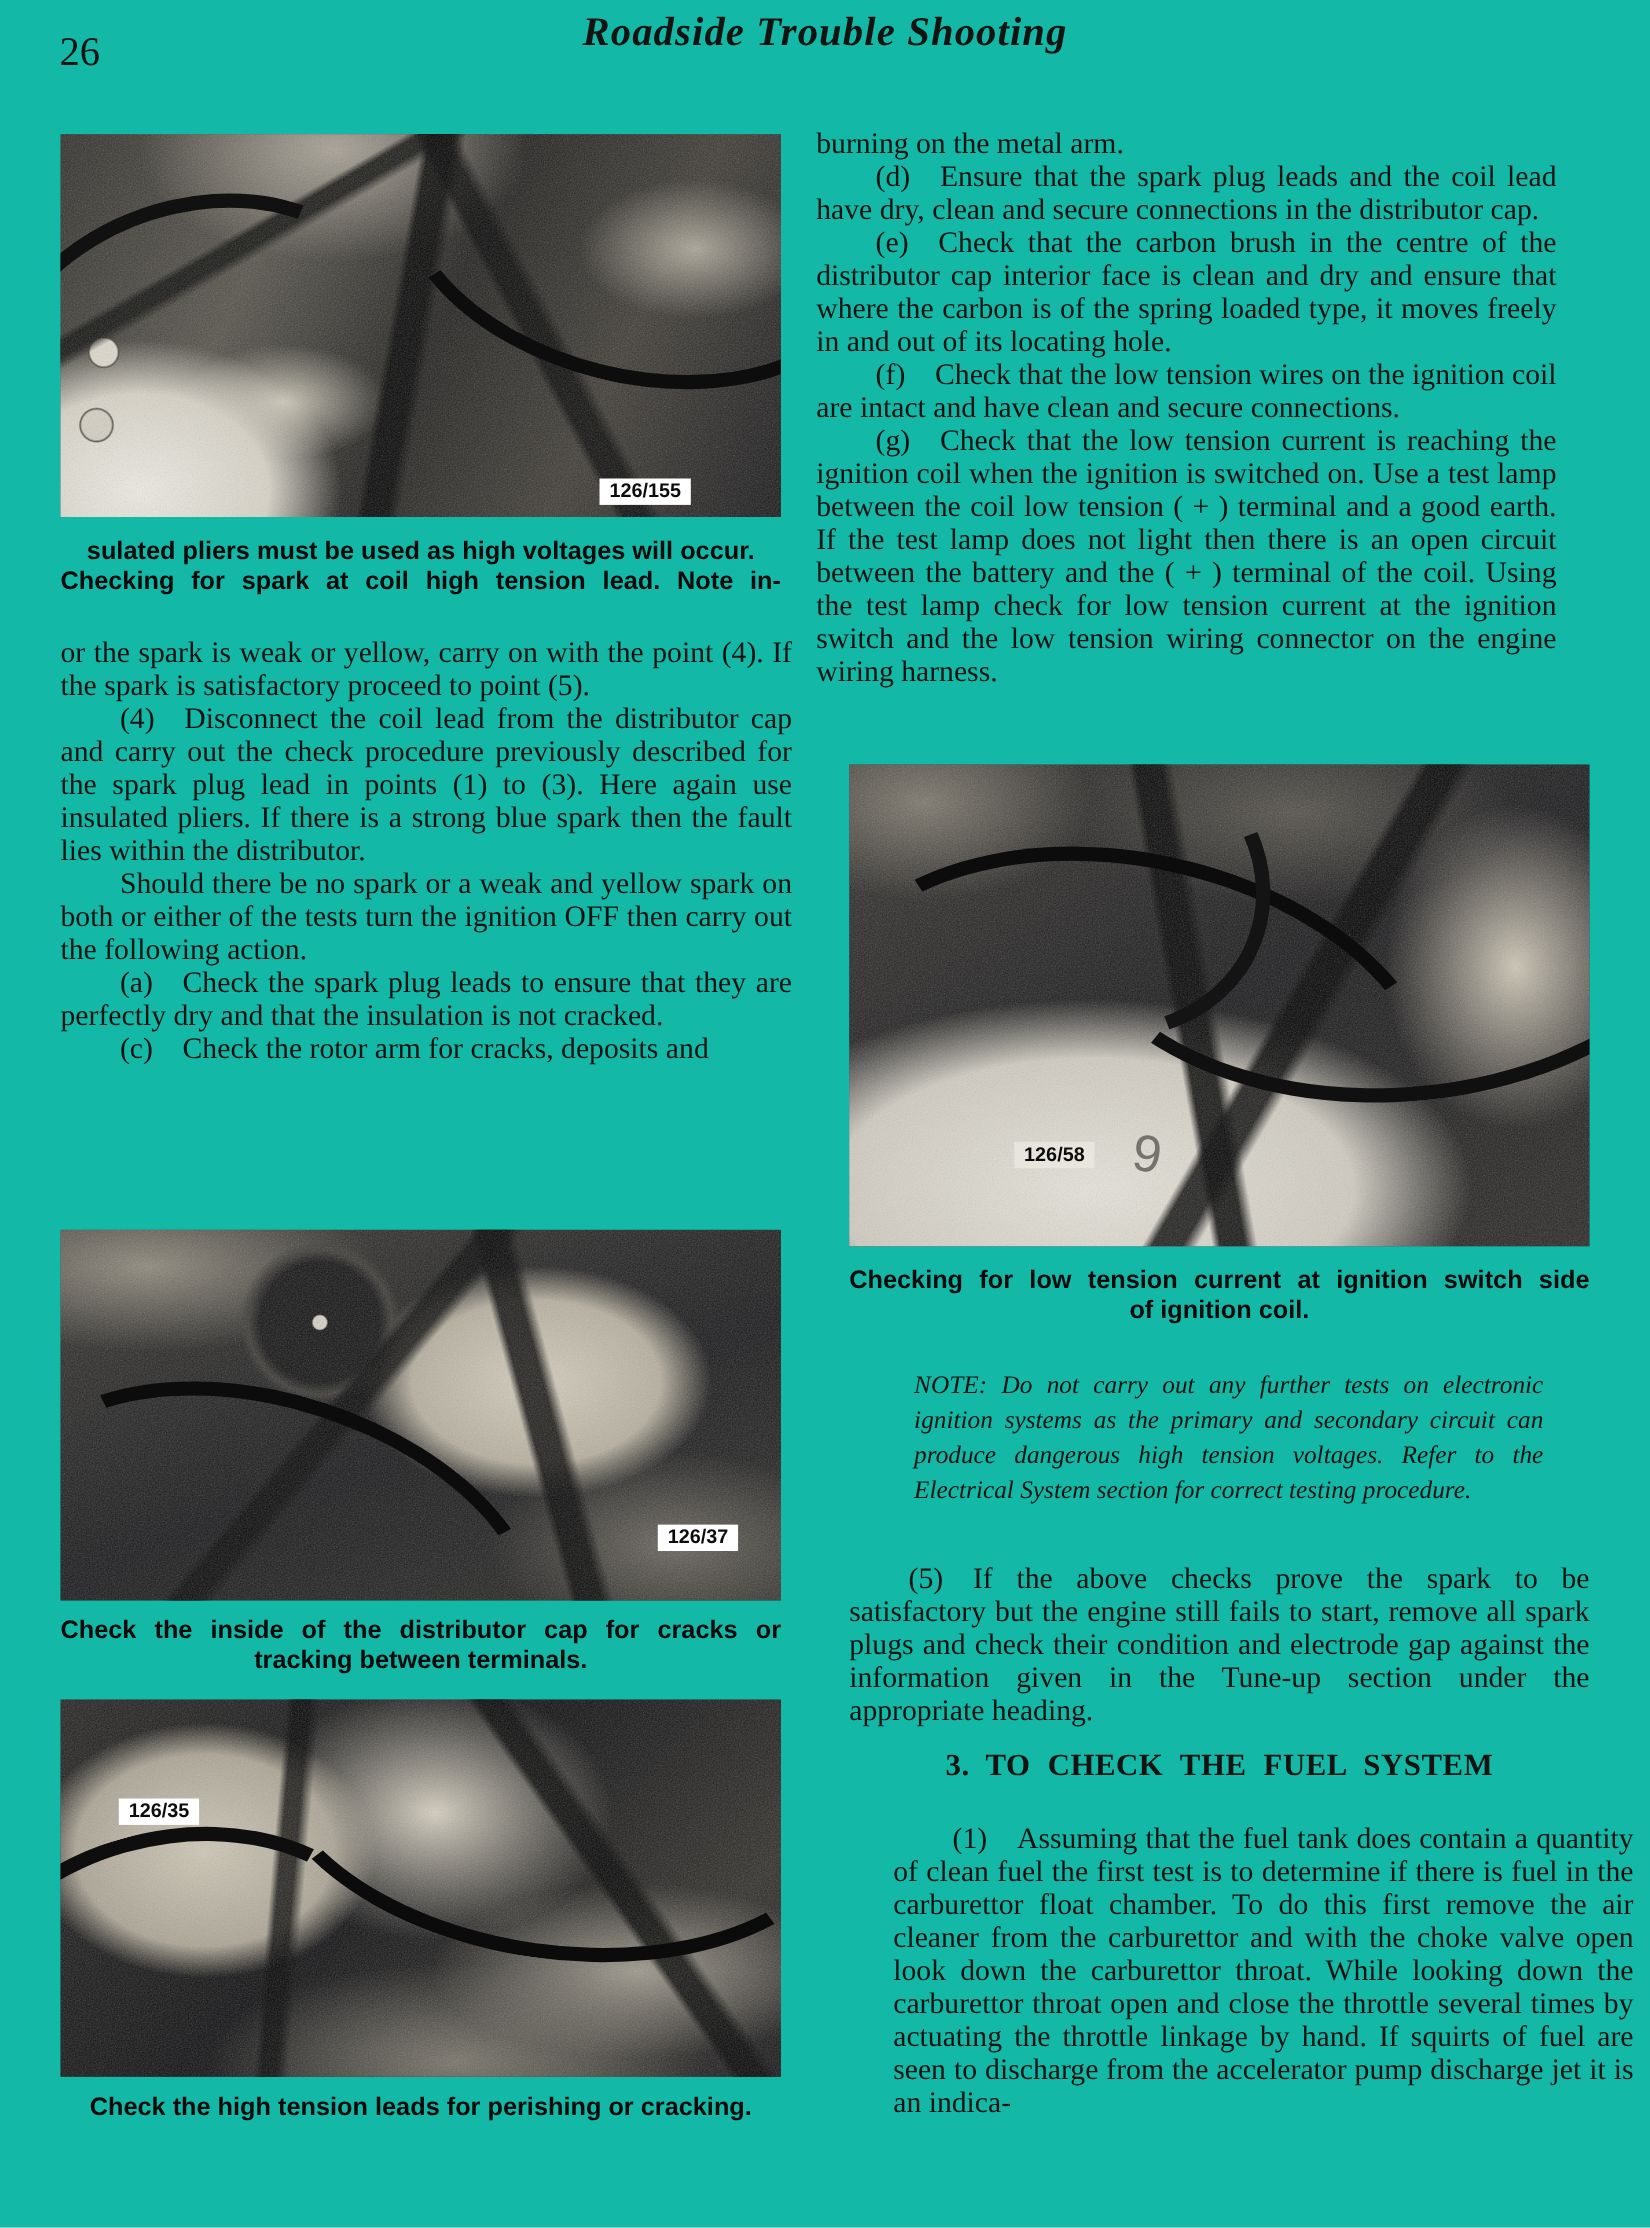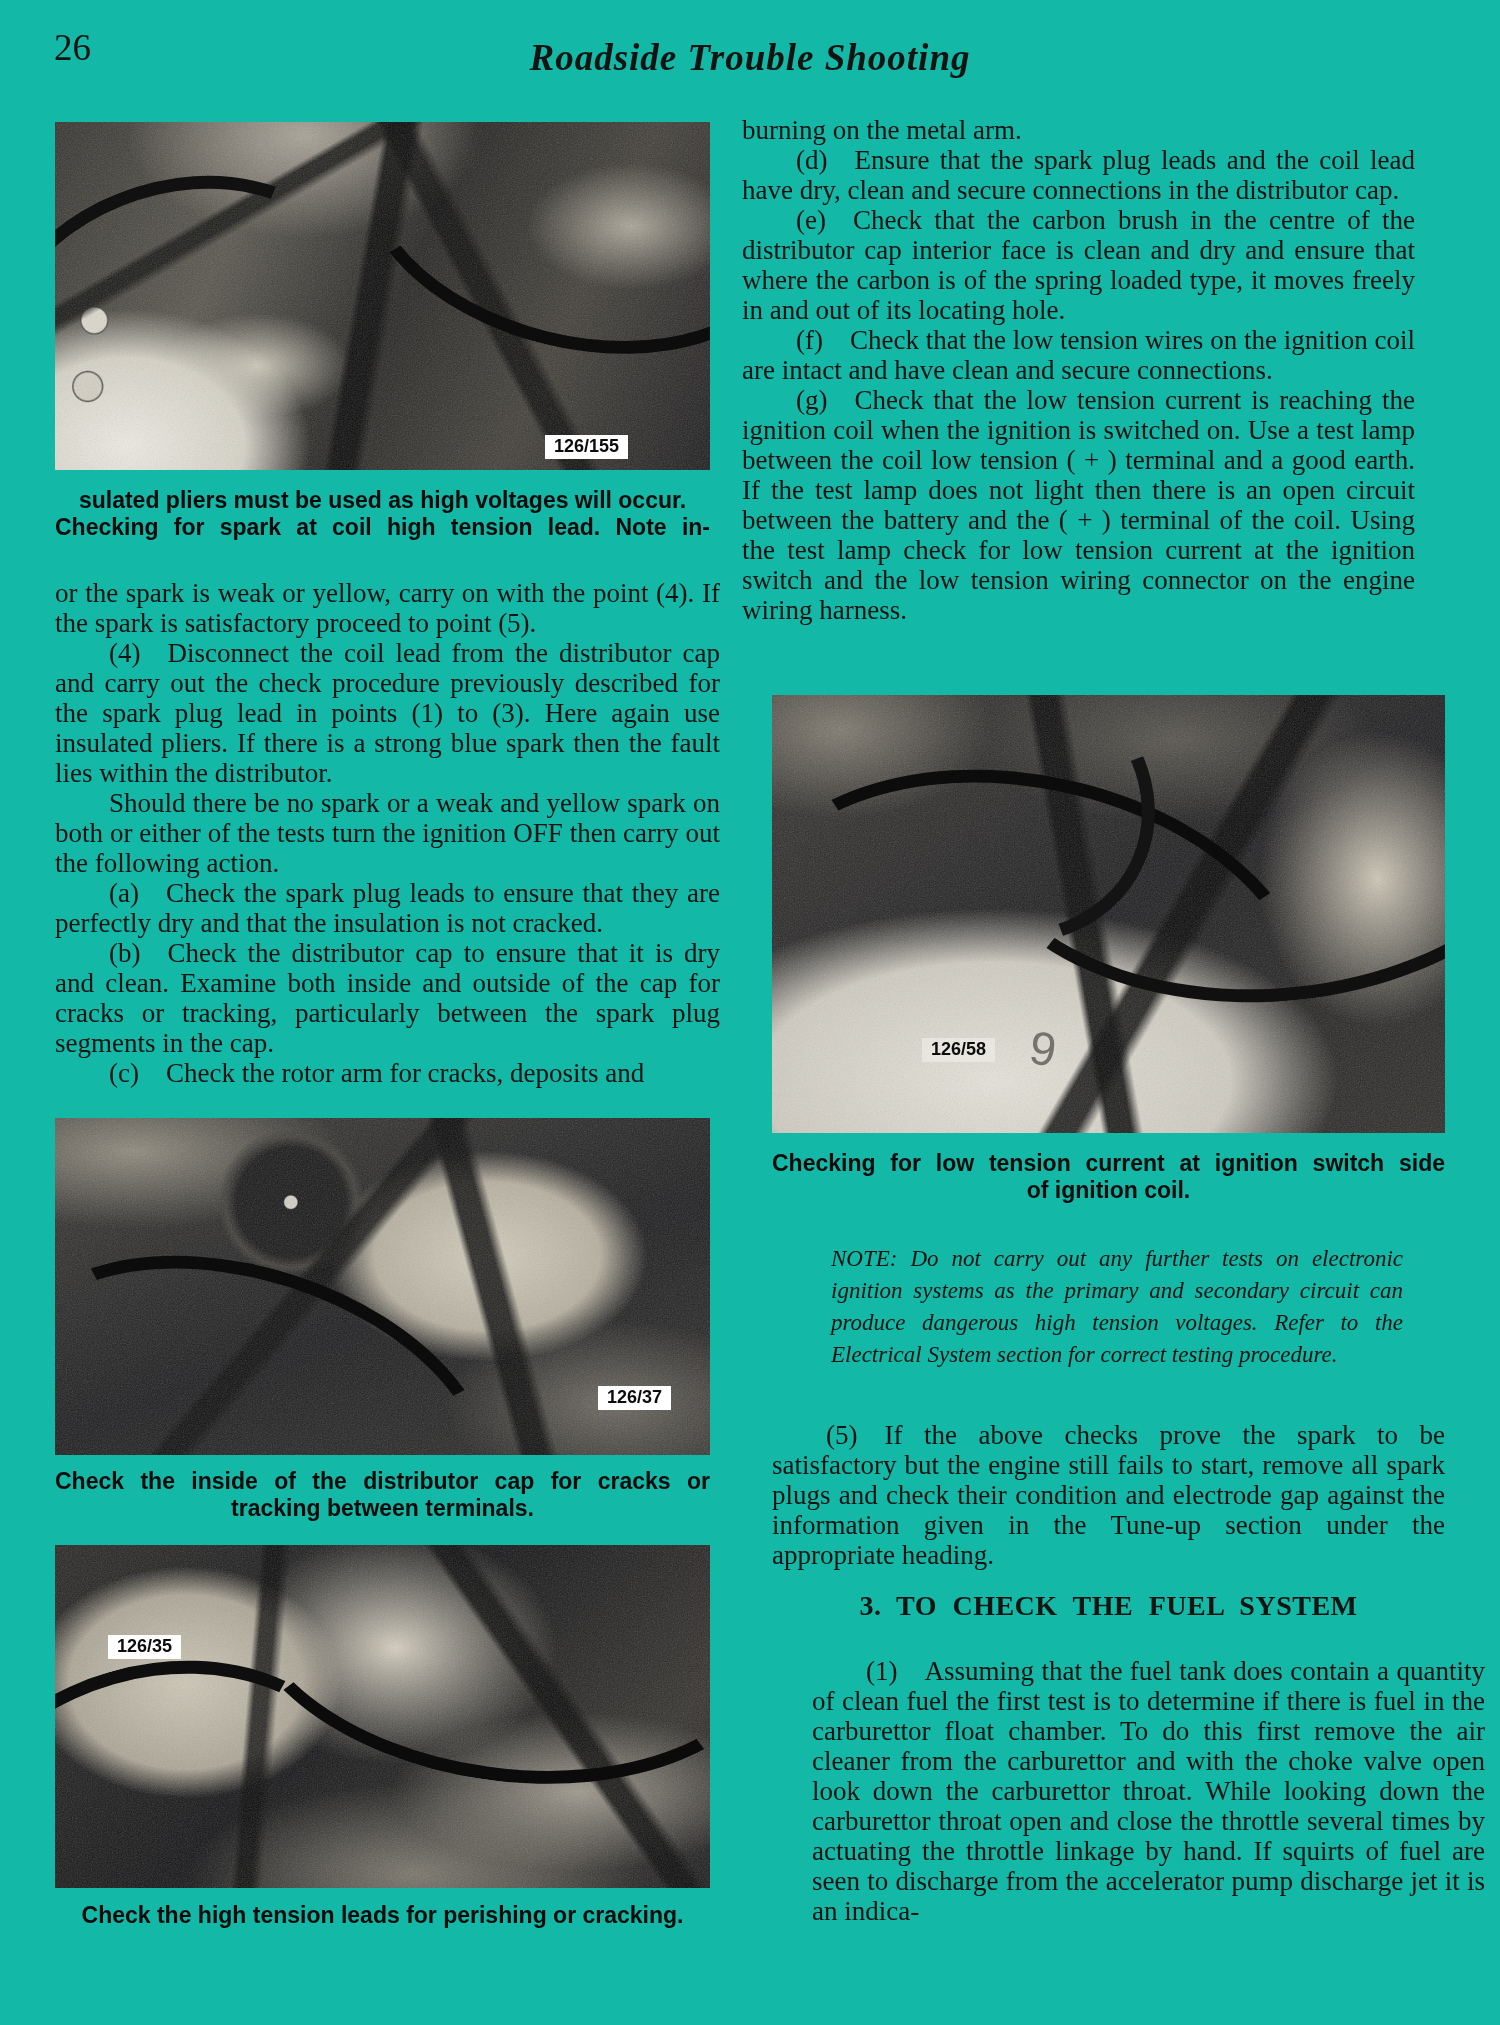--- a/index.html
+++ b/index.html
@@ -1,20 +1,20 @@
 <!DOCTYPE html>
 <html><head>
 <meta charset="utf-8">
 <style>
   html,body{margin:0;padding:0;background:#e9e8e4;}
   .page{position:relative;width:1500px;height:2025px;background:#14b8a6;overflow:hidden;
         font-family:"Liberation Serif",serif;color:#131312;}
   
   .pg-num{position:absolute;left:54px;top:26px;font-size:37px;}
-  .run-title{position:absolute;left:0;top:36px;width:100%;text-align:center;
+  .run-title{position:absolute;left:0;top:8px;width:100%;text-align:center;
              font-size:37px;font-style:italic;font-weight:bold;letter-spacing:1px;}
   
   .body{position:absolute;font-size:27px;line-height:30px;text-align:justify;}
   .body p{margin:0;text-indent:54px;}
   .body p.flush{text-indent:0;}
   .lt{left:55px;top:578px;width:665px;}
   .rt{left:742px;top:115px;width:673px;}
   .note{position:absolute;left:831px;top:1243px;width:572px;font-size:23px;line-height:32px;
         font-style:italic;text-align:justify;}
   .p5{position:absolute;left:772px;top:1420px;width:673px;font-size:27px;line-height:30px;
@@ -121,21 +121,20 @@
   <div class="caption cap1">
     <span class="ln">sulated pliers must be used as high voltages will occur.</span>
     <span class="ln just">Checking for spark at coil high tension lead. Note in-</span>
   </div>
 
   <div class="body lt">
     <p class="flush">or the spark is weak or yellow, carry on with the point (4). If the spark is satisfactory proceed to point (5).</p>
     <p>(4)  Disconnect the coil lead from the distributor cap and carry out the check procedure previously described for the spark plug lead in points (1) to (3). Here again use insulated pliers. If there is a strong blue spark then the fault lies within the distributor.</p>
     <p>Should there be no spark or a weak and yellow spark on both or either of the tests turn the ignition OFF then carry out the following action.</p>
     <p>(a)  Check the spark plug leads to ensure that they are perfectly dry and that the insulation is not cracked.</p>
-    <p>(b)  Check the distributor cap to ensure that it is dry and clean. Examine both inside and outside of the cap for cracks or tracking, particularly between the spark plug segments in the cap.</p>
     <p>(c)  Check the rotor arm for cracks, deposits and</p>
   </div>
 
   <div class="photo ph2">
     <i class="cb cb1"></i>
     <i class="cb cb2"></i>
     <svg class="grain">
         <rect width="100%" height="100%" filter="url(#grainF)"></rect>
       </svg>
     <span class="photo-label" style="left:543px;top:268px;">126/37</span>

